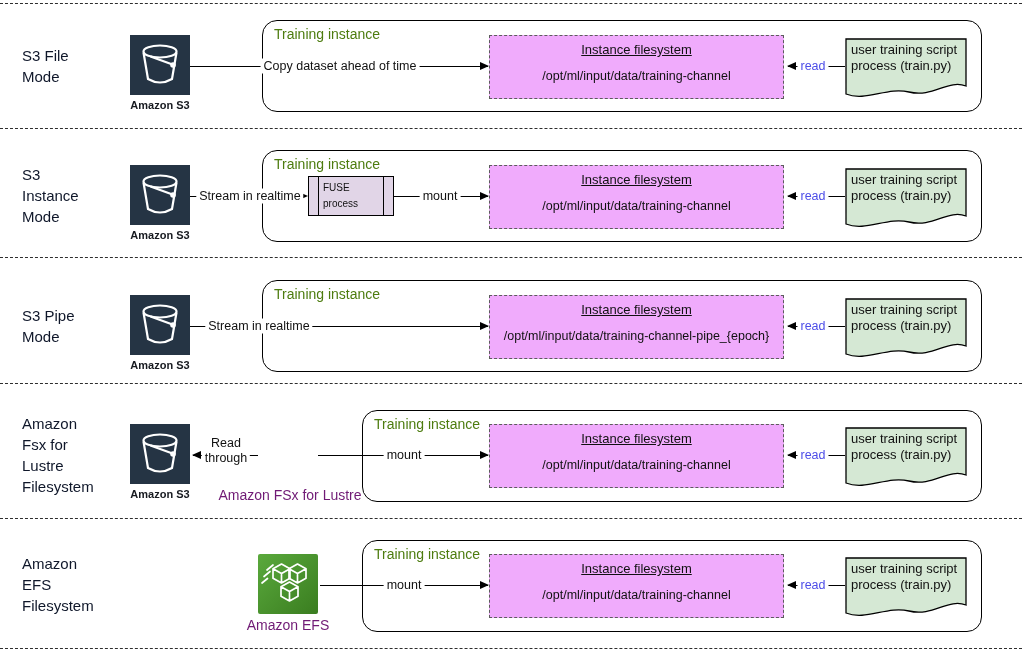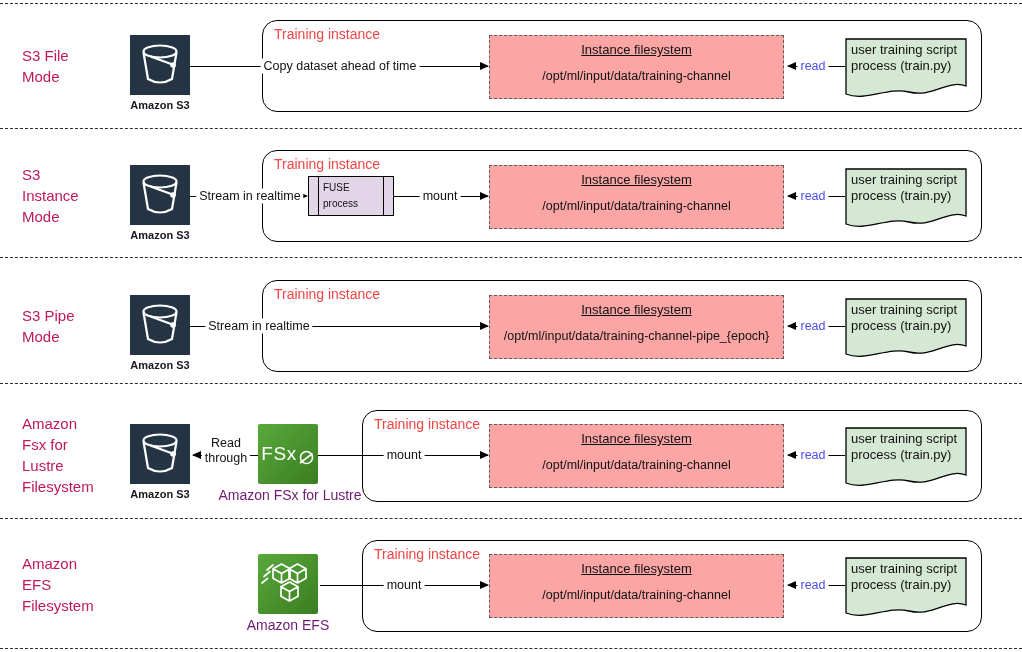--- a/index.html
+++ b/index.html
@@ -1,22 +1,22 @@
 <!DOCTYPE html>
 <html><head>
 <meta charset="utf-8">
 <style>
   html,body{margin:0;padding:0;background:#fff;}
   #canvas{position:relative;width:1022px;height:652px;background:#fff;overflow:hidden;
           font-family:"Liberation Sans","DejaVu Sans",sans-serif;color:#111;}
   .sep{position:absolute;left:0;width:1022px;height:0;border-top:1px dashed #2e2e2e;}
-  .row-label{position:absolute;font-size:15px;line-height:21px;color:#be185d;}
+  .row-label{position:absolute;font-size:15px;line-height:21px;color:#0f172a;}
   .bigbox{position:absolute;border:1px solid #000;border-radius:15px;background:#fff;}
-  .bigbox-title{position:absolute;font-size:14px;color:#ef4444;white-space:nowrap;}
-  .dashedbox{position:absolute;width:293px;height:62px;border:1px dashed #5c5c5c;background:#fca5a5;text-align:center;}
+  .bigbox-title{position:absolute;font-size:14px;color:#4d7c0f;white-space:nowrap;}
+  .dashedbox{position:absolute;width:293px;height:62px;border:1px dashed #5c5c5c;background:#f0abfc;text-align:center;}
   .fs-title{display:inline-block;margin-top:6px;font-size:13px;text-decoration:underline;white-space:nowrap;}
   .fs-path{position:absolute;left:-10px;right:-10px;top:33px;font-size:12.5px;white-space:nowrap;}
   .hline{position:absolute;height:0;border-top:1px solid #000;}
   .ah-r{position:absolute;width:0;height:0;border-top:4.5px solid transparent;border-bottom:4.5px solid transparent;border-left:9px solid #000;}
   .ah-l{position:absolute;width:0;height:0;border-top:4.5px solid transparent;border-bottom:4.5px solid transparent;border-right:9px solid #000;}
   .conn-label{position:absolute;transform:translate(-50%,-50%);background:#fff;padding:0 3px;
               font-size:12.5px;line-height:15px;white-space:nowrap;text-align:center;}
   .read-label{color:#4d4de8;}
   .icon-navy{position:absolute;width:60px;height:60px;}
   .icon-caption{position:absolute;width:84px;text-align:center;font-size:11px;font-weight:bold;color:#16191f;white-space:nowrap;}
@@ -190,29 +190,20 @@
     <span class="fs-title">Instance filesystem</span>
     <div class="fs-path">/opt/ml/input/data/training-channel</div>
   </div>
   <div class="hline" style="left:788px;top:455px;width:57px"></div>
   <div class="ah-l" style="left:787px;top:450.5px"></div>
   <div class="conn-label read-label" style="left:813px;top:455px">read</div>
   <svg class="icon-navy" style="left:130px;top:424px">
       <use href="#icon-s3-bucket"></use>
     </svg>
   <div class="icon-caption" style="left:118px;top:488px">Amazon S3</div>
-  <div class="icon-green" style="left:258px;top:424px">
-    <div class="fsx-inner">
-      <span>FSx</span>
-      <svg width="17" height="17" style="margin:6px 0 0 1px">
-        <circle cx="8.5" cy="8.5" r="6" stroke="#fff" stroke-width="1.6" fill="none"></circle>
-        <path d="M2,14 L14.5,4.5" stroke="#fff" stroke-width="1.6" fill="none"></path>
-      </svg>
-    </div>
-  </div>
   <div class="icon-caption-lg" style="left:200px;top:487px;width:180px">Amazon FSx for Lustre</div>
   <svg class="doc" style="left:845px;top:427px">
       <use href="#shape-doc"></use>
     </svg>
   <div class="doc-text" style="left:851px;top:431px">
     <div>user training script</div>
     <div>process (train.py)</div>
   </div>
 
   <div class="row-label" style="left:22px;top:553px">

